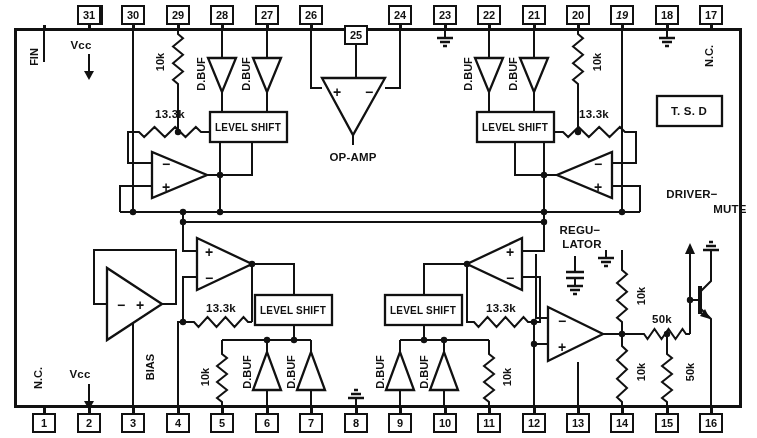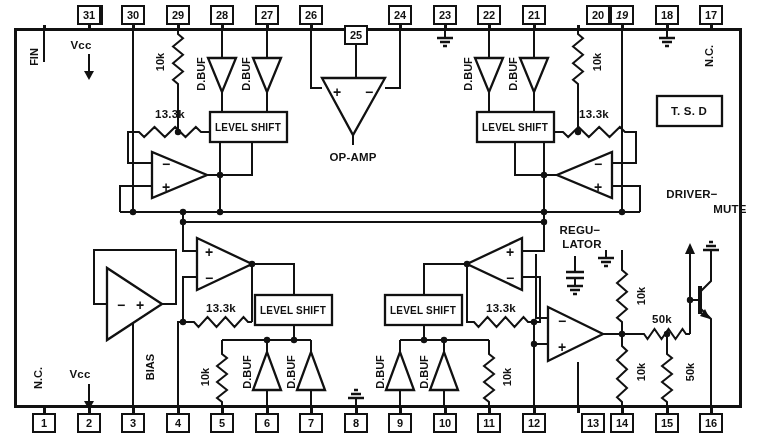--- a/index.html
+++ b/index.html
@@ -300,21 +300,21 @@
     <div class="pin" style="left: 344px; top: 5px; margin-top: 20px;">25</div>
     <div class="stub" style="left: 398.5px; top: 25px; height: 4px;"></div>
     <div class="pin" style="left: 388px; top: 5px;">24</div>
     <div class="stub" style="left: 443.5px; top: 25px; height: 4px;"></div>
     <div class="pin" style="left: 433px; top: 5px;">23</div>
     <div class="stub" style="left: 487.5px; top: 25px; height: 4px;"></div>
     <div class="pin" style="left: 477px; top: 5px;">22</div>
     <div class="stub" style="left: 532.5px; top: 25px; height: 4px;"></div>
     <div class="pin" style="left: 522px; top: 5px;">21</div>
     <div class="stub" style="left: 576.5px; top: 25px; height: 4px;"></div>
-    <div class="pin" style="left: 586px; top: 5px;">20</div>
+    <div class="pin" style="left: 566px; top: 5px;">20</div>
     <div class="stub" style="left: 620.5px; top: 25px; height: 4px;"></div>
     <div class="pin" style="left: 610px; top: 5px; font-style: italic;">19</div>
     <div class="stub" style="left: 665.5px; top: 25px; height: 4px;"></div>
     <div class="pin" style="left: 655px; top: 5px;">18</div>
     <div class="stub" style="left: 709.5px; top: 25px; height: 4px;"></div>
     <div class="pin" style="left: 699px; top: 5px;">17</div>
     <div class="stub" style="left: 42.5px; top: 407px; height: 6px;"></div>
     <div class="pin" style="left: 32px; top: 413px;">1</div>
     <div class="stub" style="left: 87.5px; top: 407px; height: 6px;"></div>
     <div class="pin" style="left: 77px; top: 413px;">2</div>
@@ -332,20 +332,20 @@
     <div class="pin" style="left: 344px; top: 413px;">8</div>
     <div class="stub" style="left: 398.5px; top: 407px; height: 6px;"></div>
     <div class="pin" style="left: 388px; top: 413px;">9</div>
     <div class="stub" style="left: 443.5px; top: 407px; height: 6px;"></div>
     <div class="pin" style="left: 433px; top: 413px;">10</div>
     <div class="stub" style="left: 487.5px; top: 407px; height: 6px;"></div>
     <div class="pin" style="left: 477px; top: 413px;">11</div>
     <div class="stub" style="left: 532.5px; top: 407px; height: 6px;"></div>
     <div class="pin" style="left: 522px; top: 413px;">12</div>
     <div class="stub" style="left: 576.5px; top: 407px; height: 6px;"></div>
-    <div class="pin" style="left: 581px; top: 413px;">13</div>
+    <div class="pin" style="left: 566px; top: 413px;">13</div>
     <div class="stub" style="left: 620.5px; top: 407px; height: 6px;"></div>
     <div class="pin" style="left: 610px; top: 413px;">14</div>
     <div class="stub" style="left: 665.5px; top: 407px; height: 6px;"></div>
     <div class="pin" style="left: 655px; top: 413px;">15</div>
     <div class="stub" style="left: 709.5px; top: 407px; height: 6px;"></div>
     <div class="pin" style="left: 699px; top: 413px;">16</div>
   </div>
 
 </body></html>

